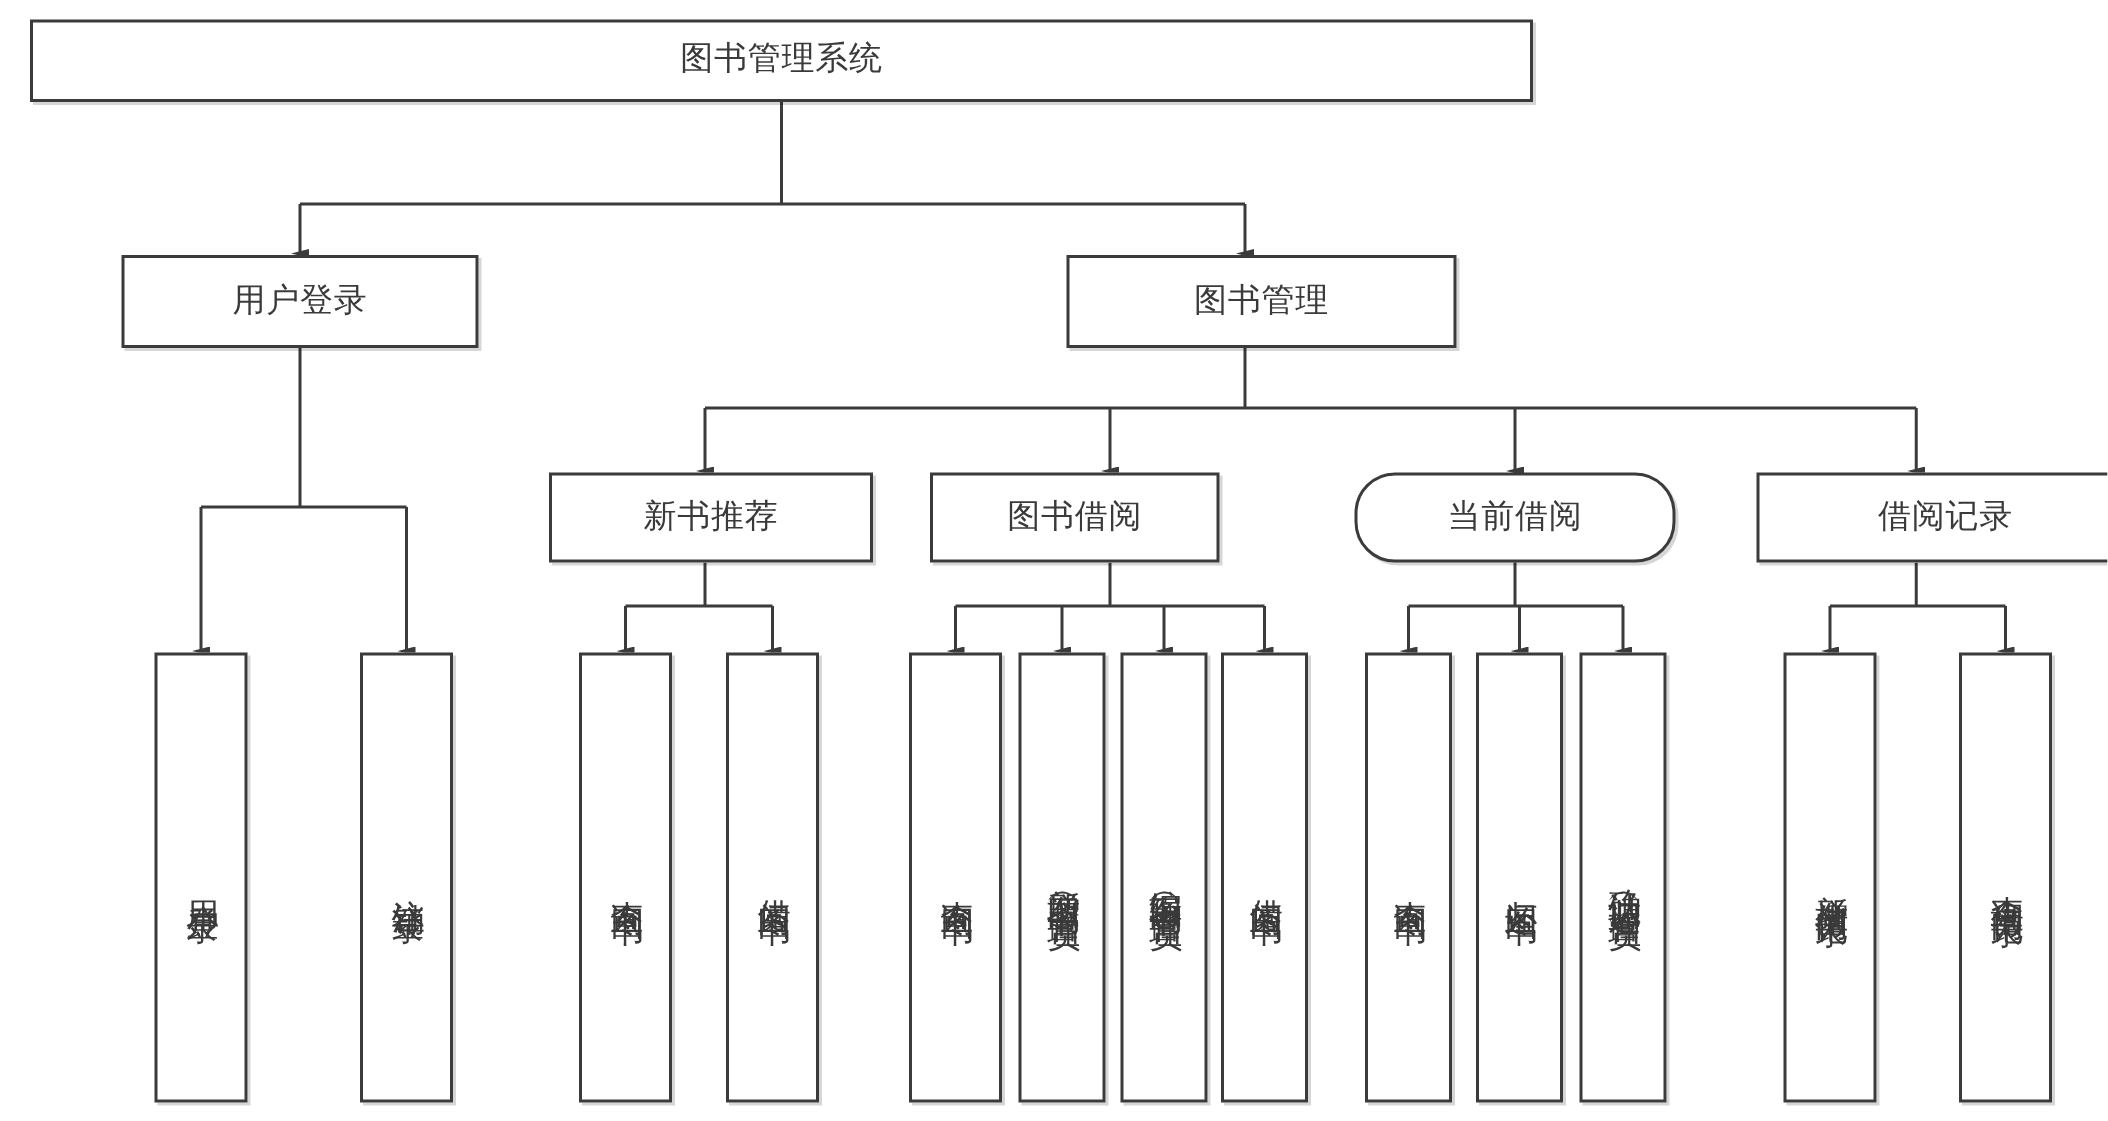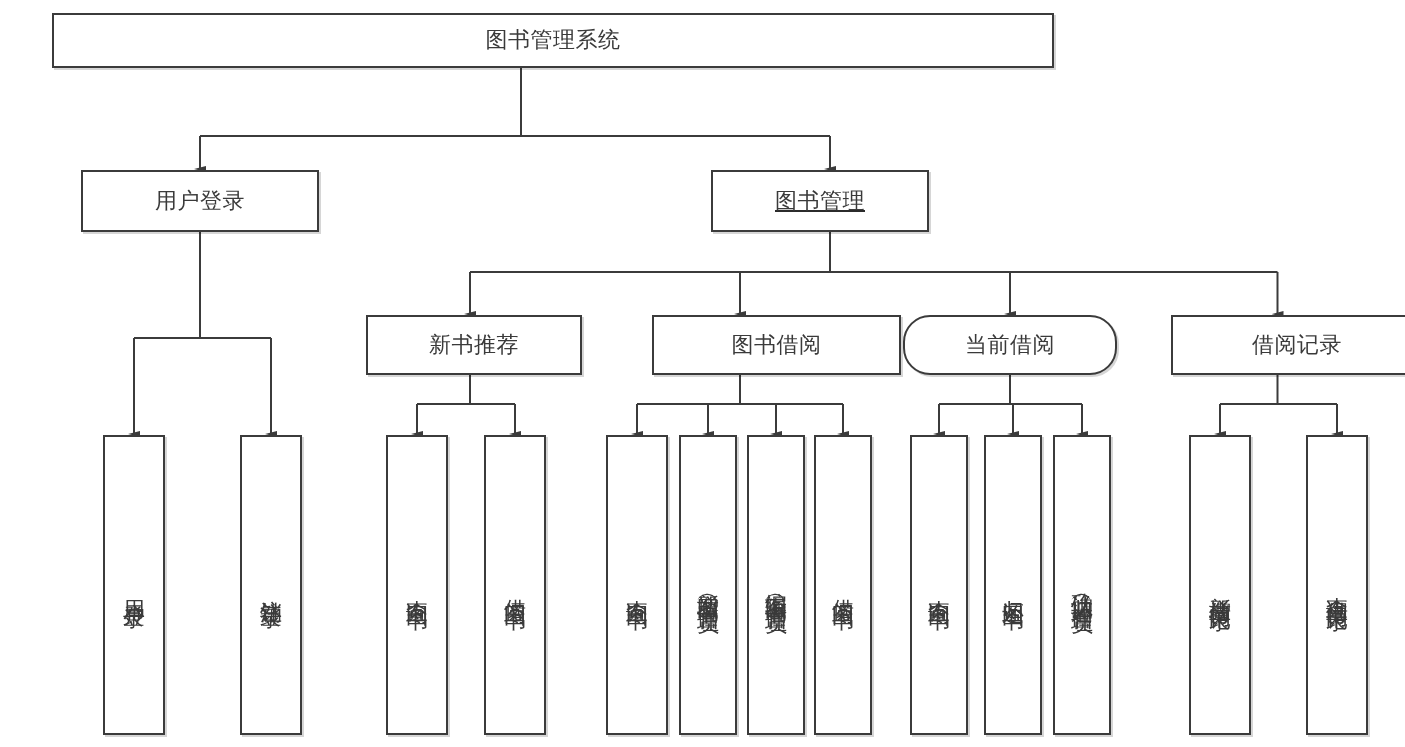--- a/index.html
+++ b/index.html
@@ -114,33 +114,33 @@
         <path d="M1013,404 L1013,434" marker-end="url(#arrow)"></path>
         <path d="M1082,404 L1082,434" marker-end="url(#arrow)"></path>
         <path d="M1277.5,375 L1277.5,404"></path>
         <path d="M1220,404 L1337,404"></path>
         <path d="M1220,404 L1220,434" marker-end="url(#arrow)"></path>
         <path d="M1337,404 L1337,434" marker-end="url(#arrow)"></path>
       </g>
   </svg>
 
   <div id="nodes">
-      <div class="node" style="left: 20px; top: 13px; width: 1002px; height: 55px; margin-left: 32px;">
+      <div class="node" style="left: 20px; top: 13px; width: 1002px; height: 55px;">
         <span class="node-label">图书管理系统</span>
       </div>
       <div class="node" style="left: 81px; top: 170px; width: 238px; height: 62px;">
         <span class="node-label">用户登录</span>
       </div>
-      <div class="node" style="left: 711px; top: 170px; width: 218px; height: 62px; text-decoration: underline;">
+      <div class="node" style="left: 711px; top: 170px; width: 260px; height: 62px;">
         <span class="node-label">图书管理</span>
       </div>
       <div class="node" style="left: 366px; top: 315px; width: 216px; height: 60px;">
         <span class="node-label">新书推荐</span>
       </div>
-      <div class="node" style="left: 652px; top: 315px; width: 249px; height: 60px;">
+      <div class="node" style="left: 620px; top: 315px; width: 193px; height: 60px;">
         <span class="node-label">图书借阅</span>
       </div>
       <div class="node" style="left: 903px; top: 315px; width: 214px; height: 60px; border-radius: 27px;">
         <span class="node-label">当前借阅</span>
       </div>
       <div class="node" style="left: 1171px; top: 315px; width: 252px; height: 60px;">
         <span class="node-label">借阅记录</span>
       </div>
       <div class="node vertical center" style="left: 103px; top: 435px; width: 62px; height: 300px;">
         <span class="node-label">用户登录</span>

